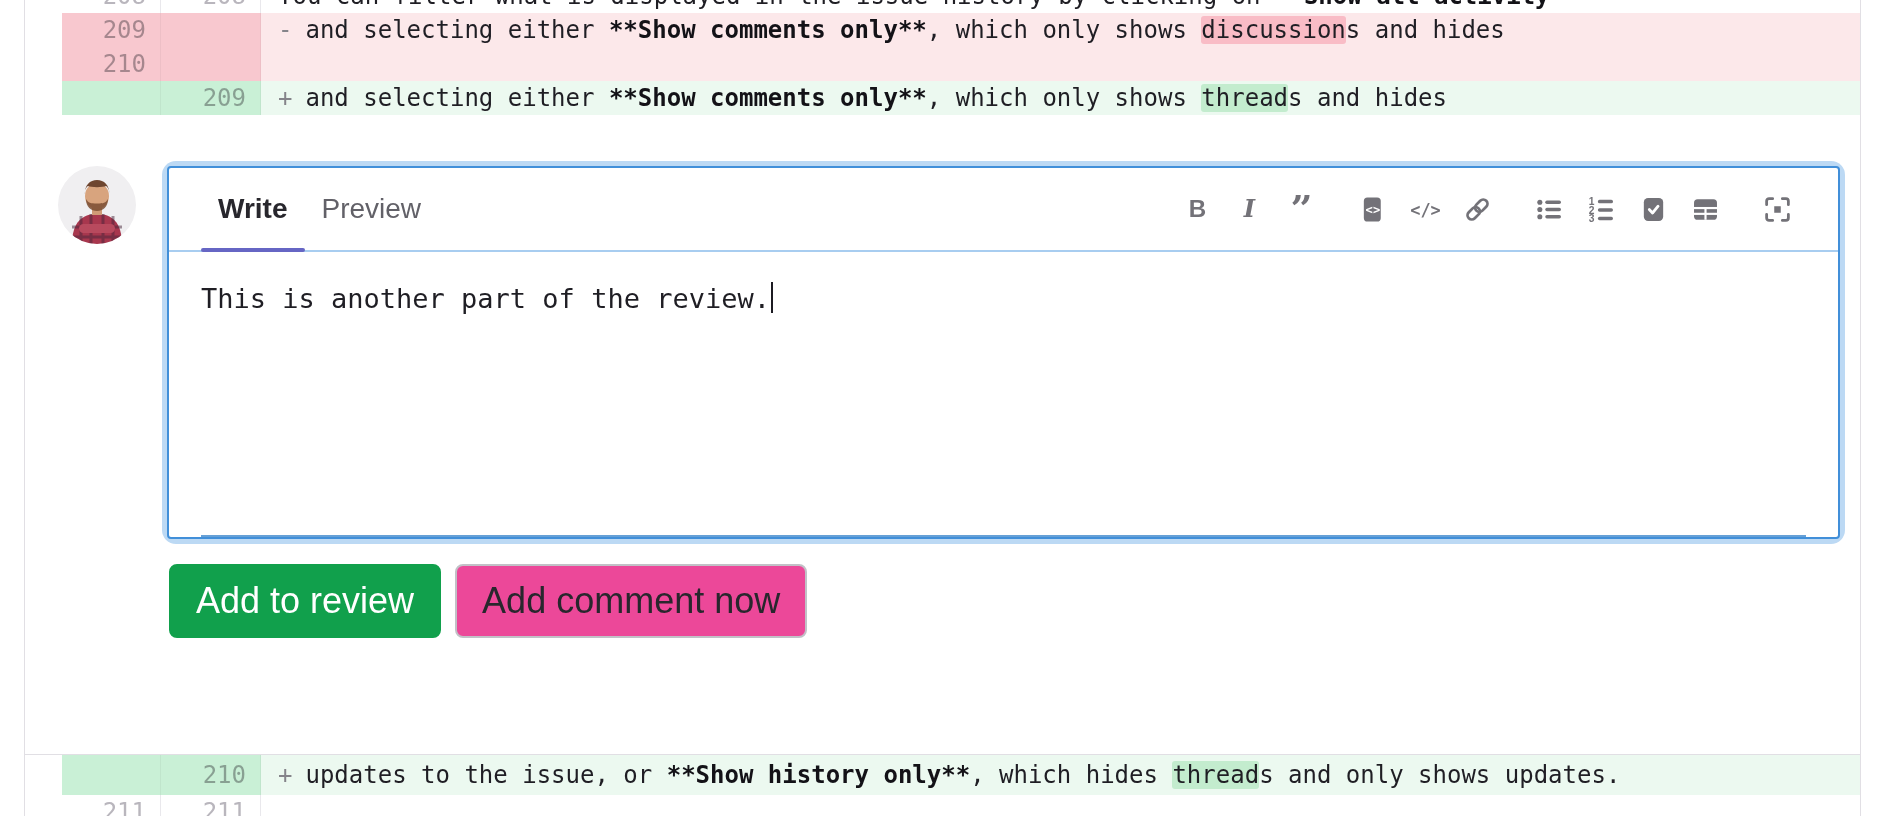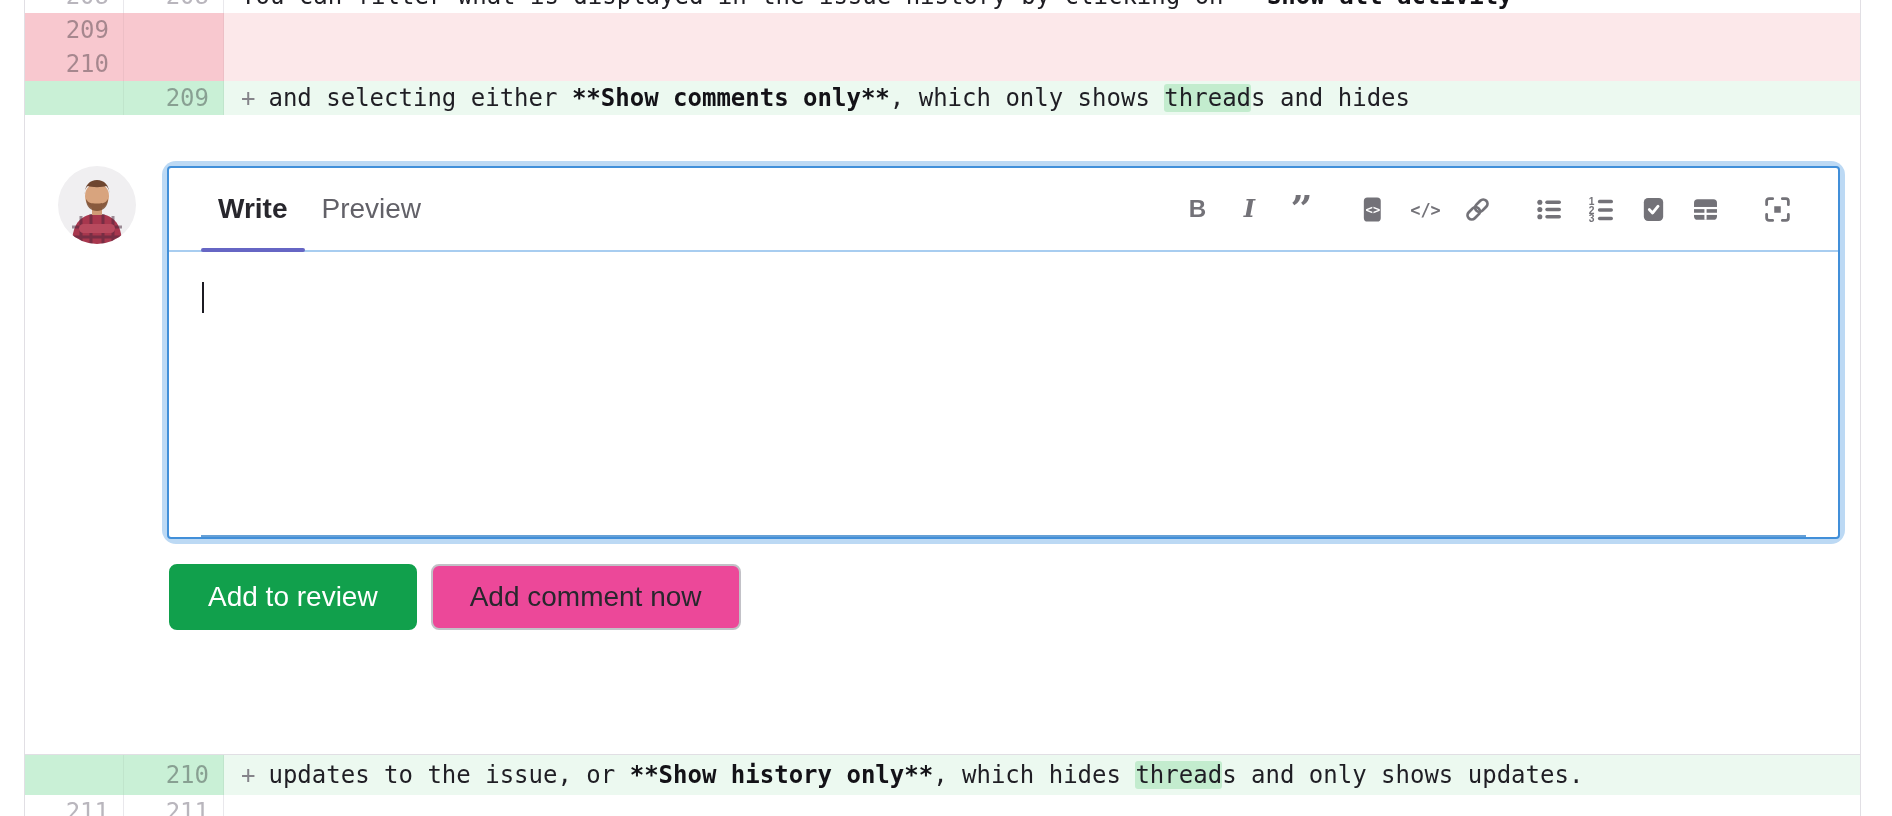--- a/index.html
+++ b/index.html
@@ -5,21 +5,21 @@
   * { margin:0; padding:0; box-sizing:border-box; }
   html,body { width:1892px; height:816px; overflow:hidden; background:#fff;
               font-family:"Liberation Sans", sans-serif; }
 
   .page { width:1892px; height:816px; position:relative; }
 
   
   .diff-wrap { margin:0 31px 0 24px;
                border-left:1px solid #e1dfe4; border-right:1px solid #e1dfe4;
                font-family:"DejaVu Sans Mono","Liberation Mono",monospace;
-               font-size:24px; line-height:34px; }
+               font-size:24px; line-height:34px;padding-left:37px; }
   .diff-wrap.top { height:115px; overflow:hidden; }
   .diff-wrap.top .drow:first-child { margin-top:-21px; }
   .drow { display:flex; height:34px; white-space:pre; }
   .diff-wrap.bottom .drow.added { height:40px; line-height:40px; }
   .ln { flex:0 0 auto; text-align:right; padding-right:14px; color:rgba(31,30,36,.38);
         border-right:1px solid rgba(0,0,0,.045); }
   .ln.old { width:99px; }
   .ln.new { width:100px; }
   .drow.context .ln { color:#b9b6bd; border-right:1px solid #e9e8ec; }
   .code { flex:1 1 auto; padding-left:17px; overflow:hidden; color:#1f1e24; }
@@ -64,34 +64,34 @@
            vertical-align:-5px; margin-left:1px; }
 
   .editor-divider { border-top:2px solid #66a0d6; margin:0 32px; }
   .editor-footer { height:87px; display:flex; align-items:center;
                    justify-content:space-between; padding:0 32px; }
   .link { color:#1068bf; font-size:28px; cursor:pointer; text-decoration:none; }
   .attach { display:flex; align-items:center; gap:10px; }
   .attach svg { width:31px; height:31px; display:block; }
 
   .actions { display:flex; align-items:center; gap:14px; margin:20px 0 0 7px; }
-  .btn { height:66px; display:inline-flex; align-items:center; border-radius:8px;
-         font-size:28px; padding:0 37px; cursor:pointer;
+  .btn { height:74px; display:inline-flex; align-items:center; border-radius:8px;
+         font-size:36px; padding:0 25px; cursor:pointer;
          font-family:"Liberation Sans",sans-serif; }
   .btn.primary { background:#11a04c; border:2px solid #11a04c; color:#fff; }
   .btn.secondary { background:#ec4899; border:2px solid #c2c1c7; color:#28272d; }
 </style>
 </head>
 <body>
 
 <div class="page">
 
   <div class="diff-wrap top">
       <div class="drow context"><div class="ln old">208</div><div class="ln new">208</div><div class="code"><span class="seg">You can filter what is displayed in the issue history by clicking on </span><span class="seg b">**Show all activity**</span></div></div>
-      <div class="drow removed"><div class="ln old">209</div><div class="ln new"></div></div>
+      <div class="drow removed"><div class="ln old">209</div><div class="ln new"></div><div class="code"><span class="sign">-</span><span class="seg">and selecting either </span><span class="seg b">**Show comments only**</span><span class="seg">, which only shows </span><span class="seg hl">discussion</span><span class="seg">s and hides</span></div></div>
       <div class="drow removed"><div class="ln old">210</div><div class="ln new"></div></div>
       <div class="drow added"><div class="ln old"></div><div class="ln new">209</div><div class="code"><span class="sign">+</span><span class="seg">and selecting either </span><span class="seg b">**Show comments only**</span><span class="seg">, which only shows </span><span class="seg hl">thread</span><span class="seg">s and hides</span></div></div>
     </div>
 
   <div class="comment-section">
 
     <div class="avatar">
       <svg viewBox="0 0 80 80" width="80" height="80">
         <clipPath id="av">
             <circle cx="40" cy="40" r="39"></circle>
@@ -213,21 +213,21 @@
                       <path d="M8 21H5a2 2 0 0 1-2-2v-3"></path>
                     </g>
                     <rect x="9.3" y="9.3" width="5.4" height="5.4" fill="#737278"></rect>
                   </svg>
                 </button>
               </div>
             </div>
         </div>
 
         <div class="editor-body">
-          <span class="caret"></span>
+          <span>This is another part of the review.</span><span class="caret"></span>
         </div>
 
         <div class="editor-divider"></div>
 
 
       </div>
     </div>
 
     <div class="actions">
       <button class="btn primary">Add to review</button>

